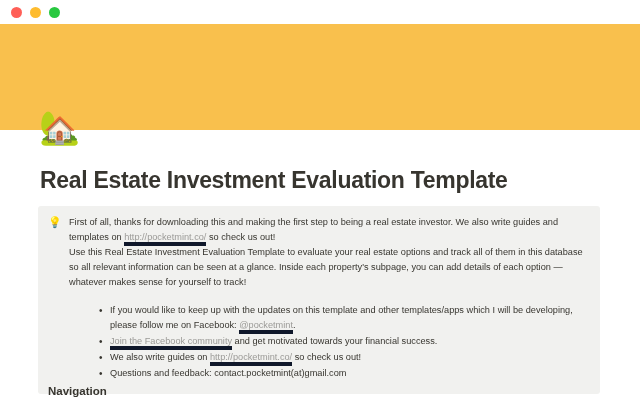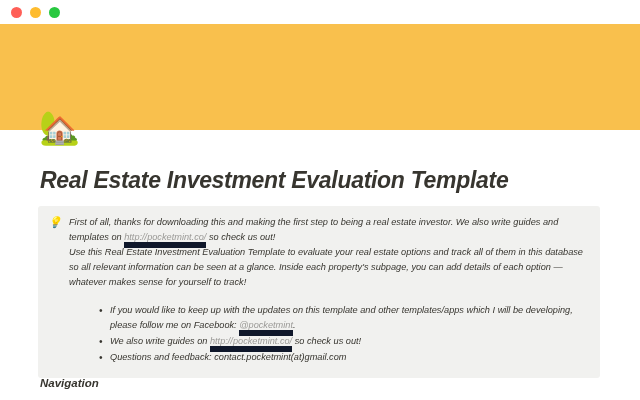--- a/index.html
+++ b/index.html
@@ -69,21 +69,20 @@
   }
 
   
   .page-body {
     position: absolute;
     left: 0;
     top: 130px;
     width: 640px;
     height: 270px;
     background: #ffffff;
-    font-style: italic;
   }
 
   .page-title {
     position: absolute;
     left: 40px;
     top: 36px;
     margin: 0;
     font-size: 23px;
     font-weight: bold;
     letter-spacing: -0.3px;
@@ -147,30 +146,30 @@
     position: absolute;
     left: -11px;
     top: -0.5px;
     font-size: 10px;
     color: #37352f;
   }
 
   a.lnk {
     color: #9b9a97;
     text-decoration: none;
-    border-bottom: 6px solid #0f172a;
+    border-bottom: 4px solid #0f172a;
     cursor: pointer;
   }
 
   
   .nav-heading {
     position: absolute;
     left: 40px;
     top: 245px;
-    margin: 0;
+    margin: 8px;
     font-size: 11.5px;
     font-weight: bold;
     color: #37352f;
     line-height: 16px;
     white-space: nowrap;
   }
   .nav-subtext {
     position: absolute;
     left: 40px;
     top: 264px;
@@ -210,20 +209,21 @@
       <div class="callout-content">
 
         <p class="callout-p"><span>First of all, thanks for downloading this and making the first step to being a real estate investor. We also write guides and templates on </span><a class="lnk" href="#">http://pocketmint.co/</a><span> so check us out!</span></p>
 
         <p class="callout-p spaced">Use this Real Estate Investment Evaluation Template to evaluate your real estate options and track all of them in this database so all relevant information can be seen at a glance. Inside each property's subpage, you can add details of each option — whatever makes sense for yourself to track!</p>
 
         <ul class="callout-list">
           <li><span>If you would like to keep up with the updates on this template and other templates/apps which I will be developing, please follow me on Facebook: </span><a class="lnk" href="#">@pocketmint</a><span>.</span></li>
 
 
+          <li><span></span><a class="lnk" href="#">Join the Facebook community</a><span> and get motivated towards your financial success.</span></li>
 
           <li><span>We also write guides on </span><a class="lnk" href="#">http://pocketmint.co/</a><span> so check us out!</span></li>
 
           <li><span>Questions and feedback: contact.pocketmint(at)gmail.com</span><a class="lnk" href="#" style="border-bottom: none;"></a><span></span></li>
         </ul>
 
       </div>
     </div>
   </div>
 

